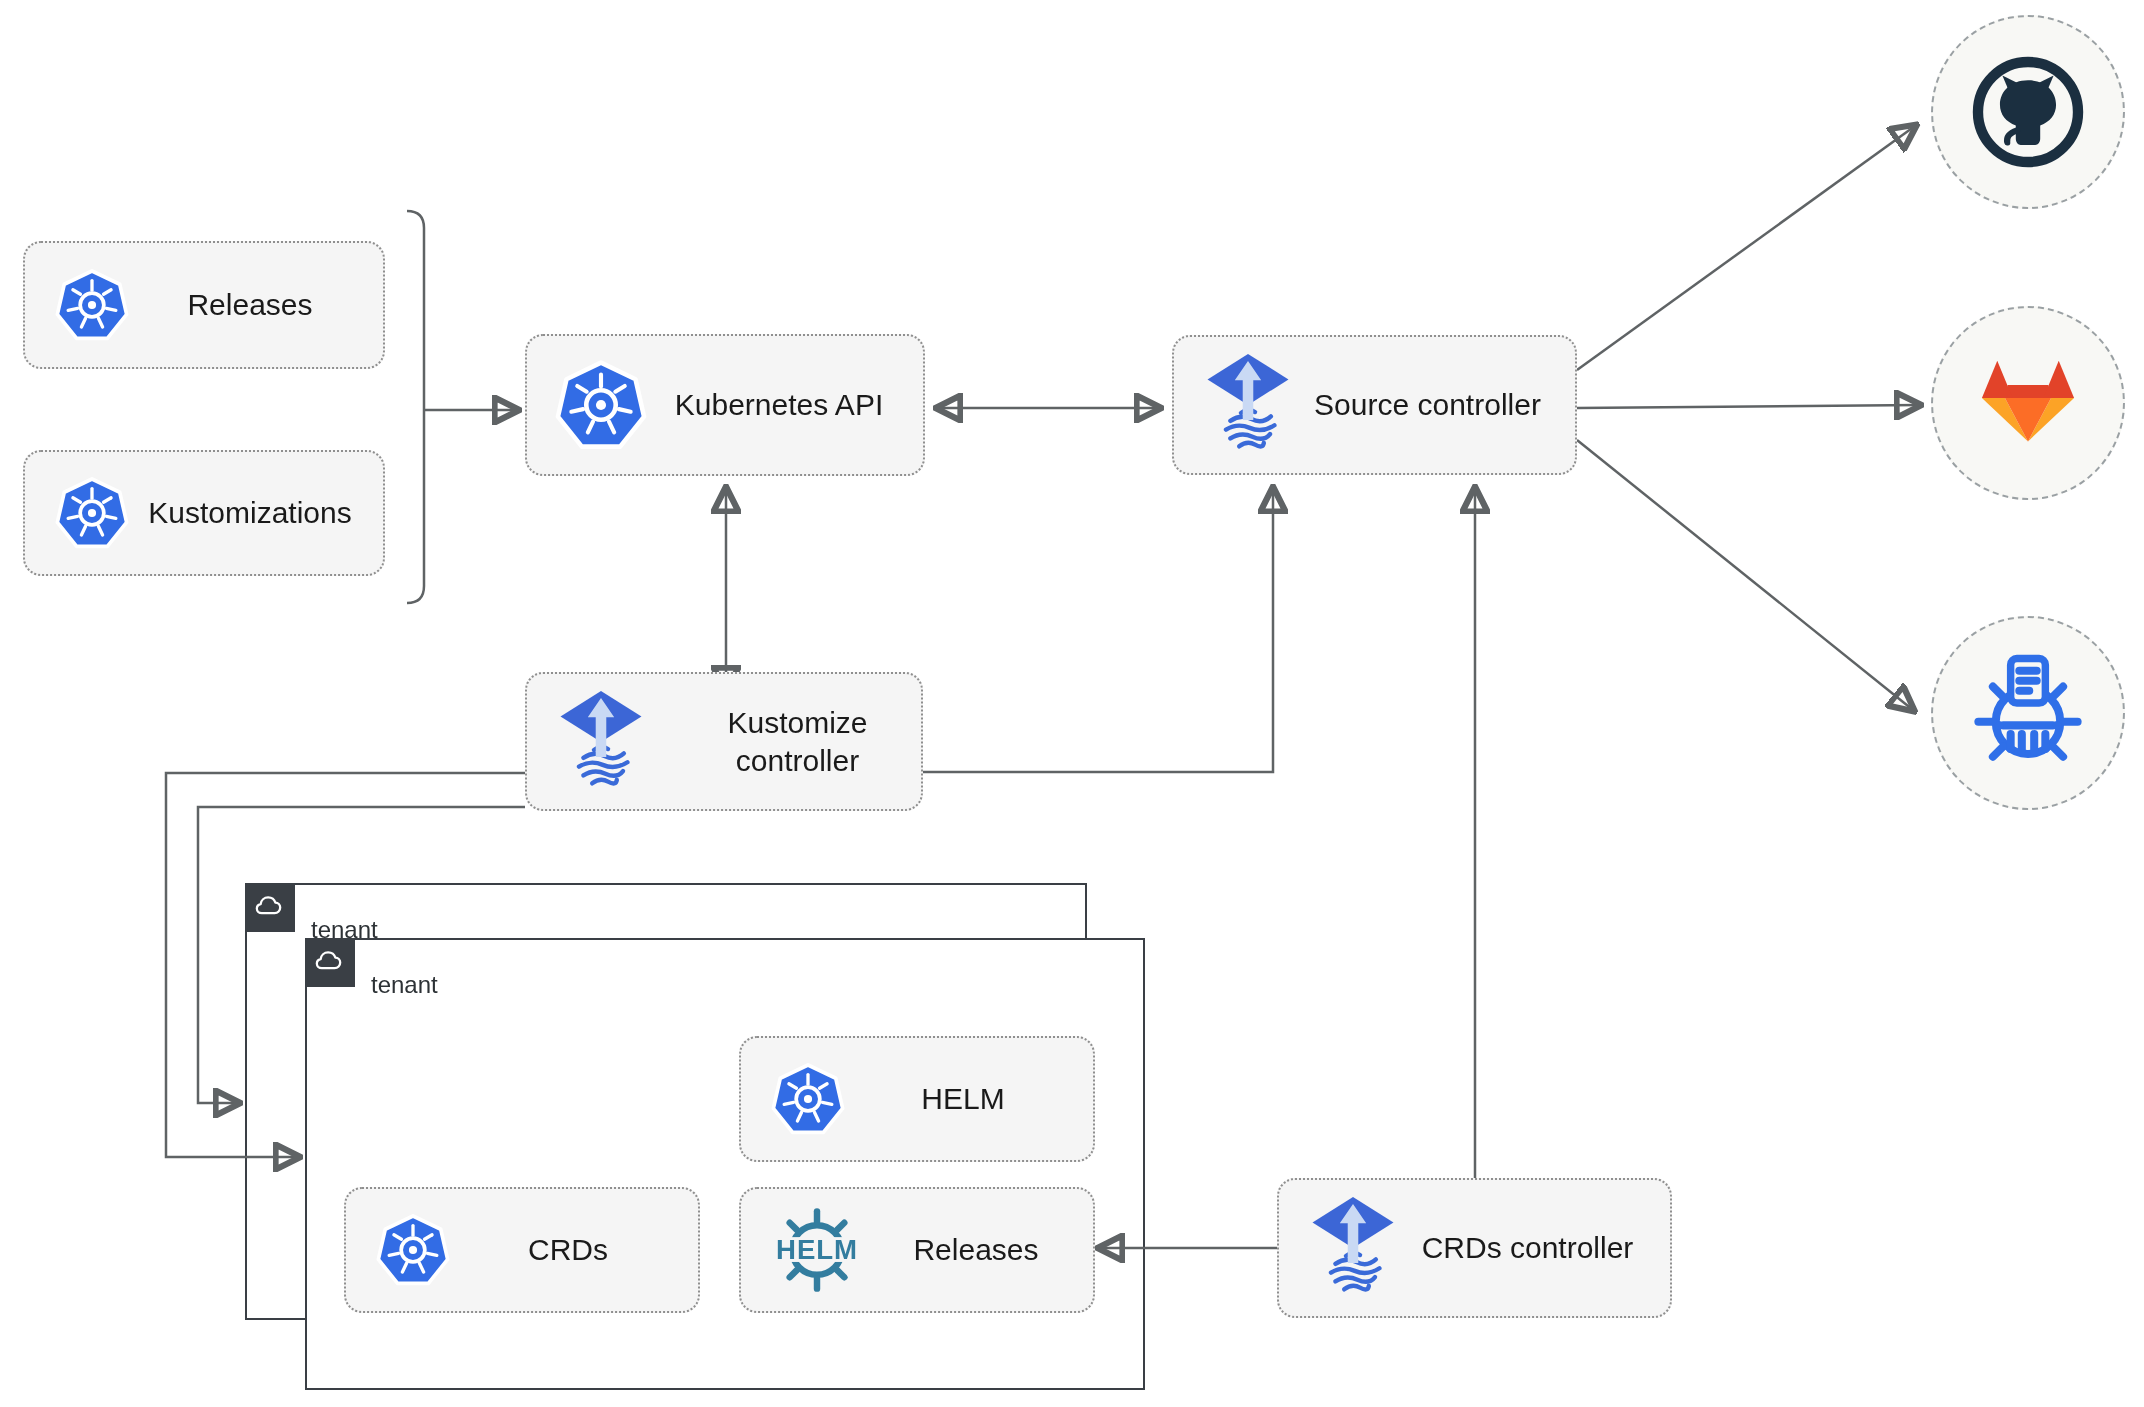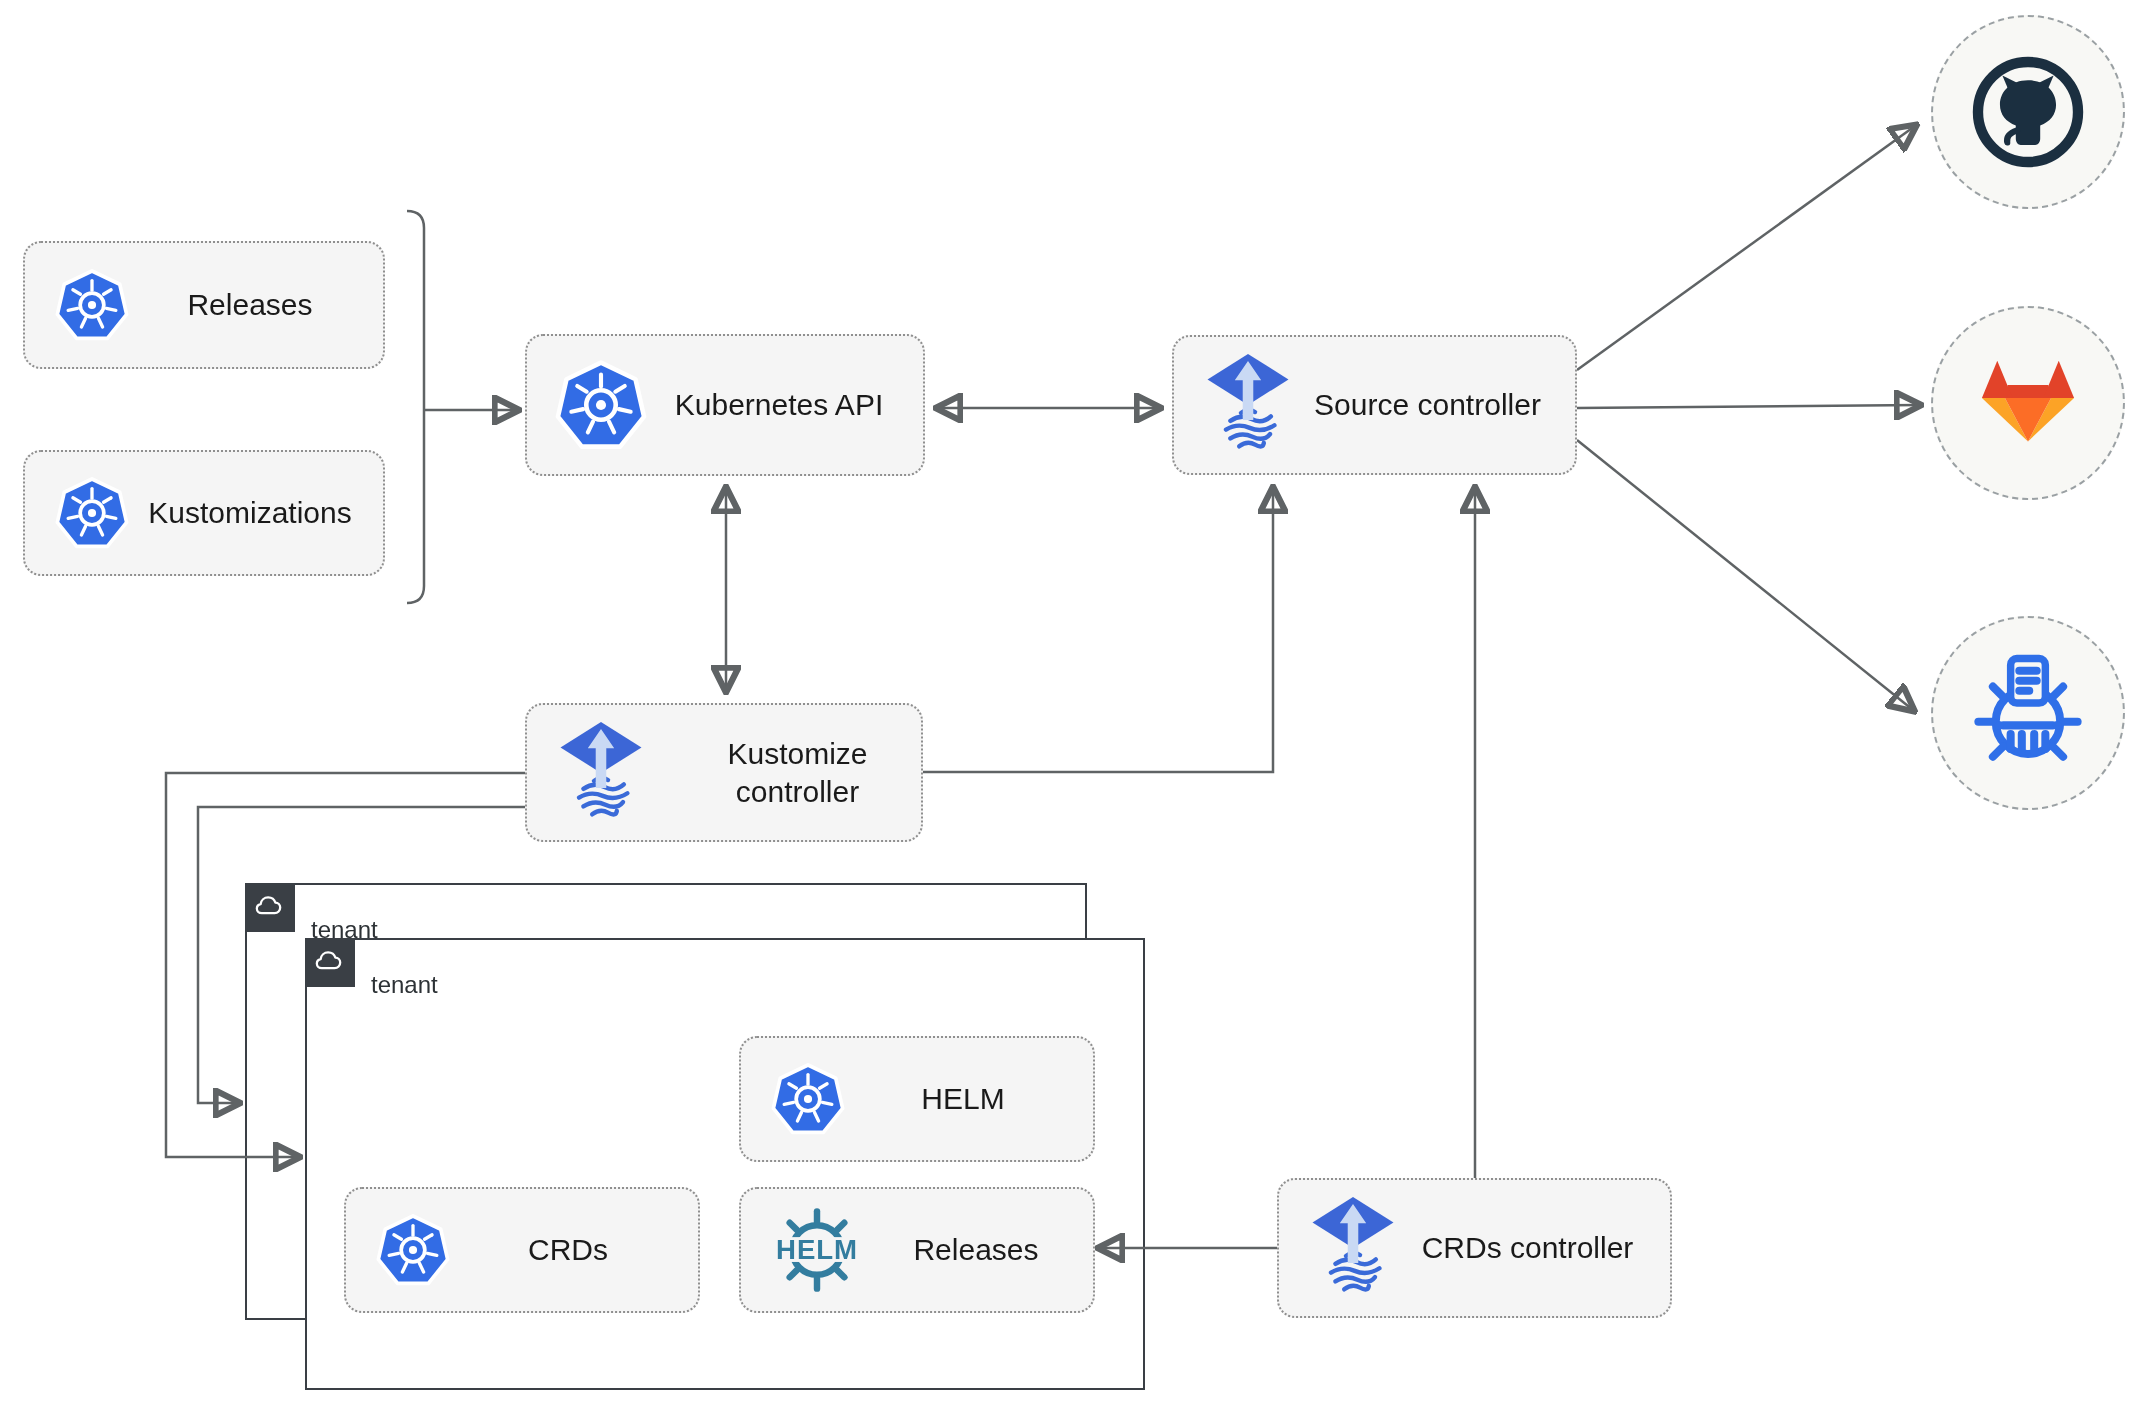--- a/index.html
+++ b/index.html
@@ -238,21 +238,21 @@
           <path d="M25,87 Q38,79 52,85 T80,82"></path>
           <path d="M30,97 Q42,89 55,95 T75,92"></path>
           <path d="M40,106 Q49,99 58,104 T68,102"></path>
         </g>
         <path class="flux-arrow" d="M50,9 L65,31 L56,31 L56,76 L44,76 L44,31 L35,31 Z"></path>
       </svg>
     </span>
     <span class="label">Source controller</span>
   </div>
 
-  <div class="node" style="left:525px;top:703px;width:398px;height:139px;gap:41px;">
+  <div class="node" style="left:525px;top:672px;width:398px;height:139px;gap:41px;">
     <span class="icon">
       <svg width="88" height="104" viewBox="0 0 100 118">
         <polygon class="flux-diamond" points="50,1 96,30 50,59 4,30"></polygon>
         <g class="flux-wave">
           <path d="M42,68 Q50,62 58,67"></path>
           <path d="M30,77 Q42,69 54,75 T76,72"></path>
           <path d="M25,87 Q38,79 52,85 T80,82"></path>
           <path d="M30,97 Q42,89 55,95 T75,92"></path>
           <path d="M40,106 Q49,99 58,104 T68,102"></path>
         </g>

